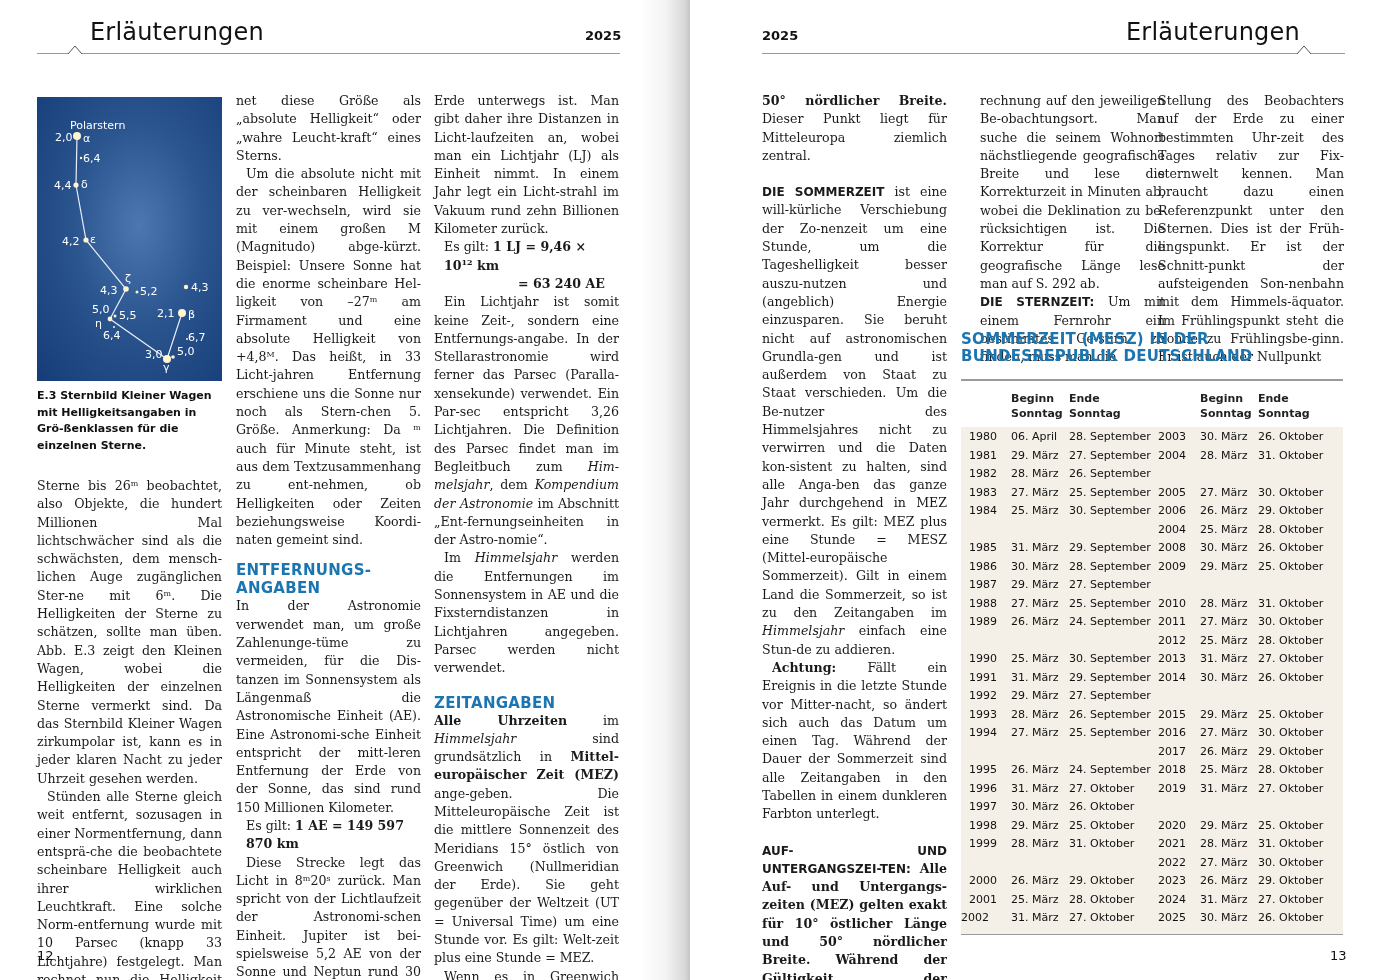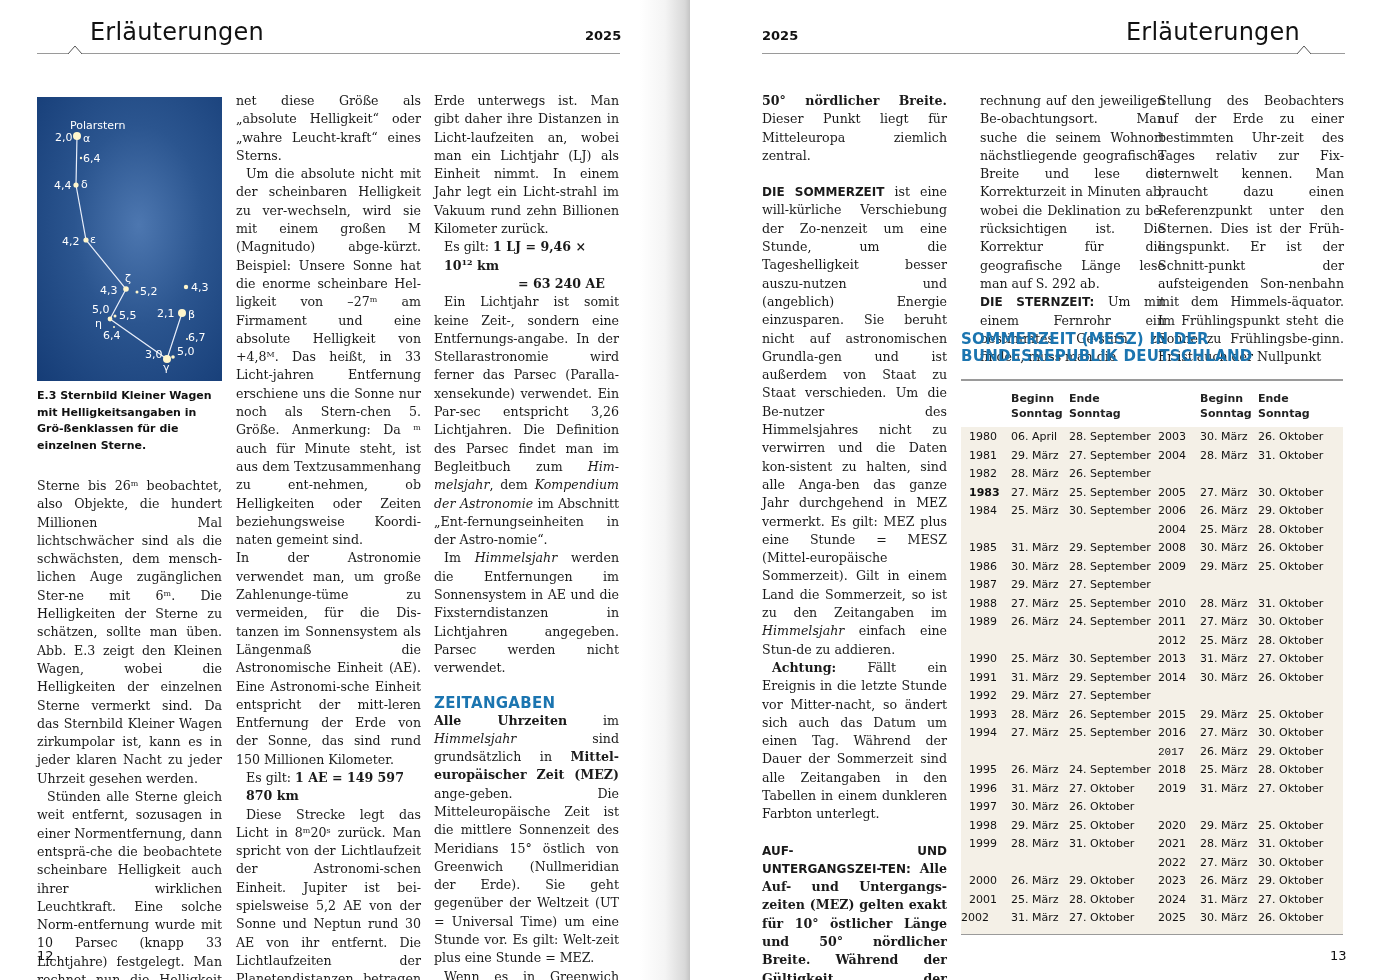--- a/index.html
+++ b/index.html
@@ -106,20 +106,21 @@
   <div class="caption">E.3  Sternbild Kleiner Wagen mit Helligkeitsangaben in Grö-ßenklassen für die einzelnen Sterne.</div>
 
   <div class="col" style="left:37px;top:477px;width:185px;">
     <p>Sterne bis 26ᵐ beobachtet, also Objekte, die hundert Millionen Mal lichtschwächer sind als die schwächsten, dem mensch-lichen Auge zugänglichen Ster-ne mit 6ᵐ. Die Helligkeiten der Sterne zu schätzen, sollte man üben. Abb. E.3 zeigt den Kleinen Wagen, wobei die Helligkeiten der einzelnen Sterne vermerkt sind. Da das Sternbild Kleiner Wagen zirkumpolar ist, kann es in jeder klaren Nacht zu jeder Uhrzeit gesehen werden.</p>
     <p class="ind">Stünden alle Sterne gleich weit entfernt, sozusagen in einer Normentfernung, dann entsprä-che die beobachtete scheinbare Helligkeit auch ihrer wirklichen Leuchtkraft. Eine solche Norm-entfernung wurde mit 10 Parsec (knapp 33 Lichtjahre) festgelegt. Man rechnet nun die Helligkeit aus, die ein Stern in 10 Parsec Entfernung hätte, und bezeich-</p>
   </div>
 
   <div class="col" style="left:236px;top:92px;width:185px;">
     <p>net diese Größe als „absolute Helligkeit“ oder „wahre Leucht-kraft“ eines Sterns.</p>
     <p class="ind">Um die absolute nicht mit der scheinbaren Helligkeit zu ver-wechseln, wird sie mit einem großen M (Magnitudo) abge-kürzt. Beispiel: Unsere Sonne hat die enorme scheinbare Hel-ligkeit von –27ᵐ am Firmament und eine absolute Helligkeit von +4,8ᴹ. Das heißt, in 33 Licht-jahren Entfernung erschiene uns die Sonne nur noch als Stern-chen 5. Größe. Anmerkung: Da ᵐ auch für Minute steht, ist aus dem Textzusammenhang zu ent-nehmen, ob Helligkeiten oder Zeiten beziehungsweise Koordi-naten gemeint sind.</p>
+    <div class="h-blue" style="margin-top:12px;">ENTFERNUNGS-ANGABEN</div>
     <p>In der Astronomie verwendet man, um große Zahlenunge-tüme zu vermeiden, für die Dis-tanzen im Sonnensystem als Längenmaß die Astronomische Einheit (AE). Eine Astronomi-sche Einheit entspricht der mitt-leren Entfernung der Erde von der Sonne, das sind rund 150 Millionen Kilometer.</p>
     <p class="formula"><span>Es gilt: </span><b>1 AE = 149 597 870 km</b></p>
     <p class="ind">Diese Strecke legt das Licht in 8ᵐ20ˢ zurück. Man spricht von der Lichtlaufzeit der Astronomi-schen Einheit. Jupiter ist bei-spielsweise 5,2 AE von der Sonne und Neptun rund 30 AE von ihr entfernt. Die Lichtlaufzeiten der Planetendistanzen betragen Mi-nuten bis wenige Stunden. Die Sterne sind jedoch so weit ent-fernt, dass ihr Licht Jahre, Jahr-hunderte und Jahrmillionen zur</p>
   </div>
 
   <div class="col" style="left:434px;top:92px;width:185px;">
     <p>Erde unterwegs ist. Man gibt daher ihre Distanzen in Licht-laufzeiten an, wobei man ein Lichtjahr (LJ) als Einheit nimmt. In einem Jahr legt ein Licht-strahl im Vakuum rund zehn Billionen Kilometer zurück.</p>
     <p class="formula"><span>Es gilt: </span><b><span>1 LJ = 9,46 × 10</span><sup>12</sup><span> km</span></b></p>
     <p class="formula2"><b>= 63 240 AE</b></p>
     <p class="ind"><span>Ein Lichtjahr ist somit keine Zeit-, sondern eine Entfernungs-angabe. In der Stellarastronomie wird ferner das Parsec (Paralla-xensekunde) verwendet. Ein Par-sec entspricht 3,26 Lichtjahren. Die Definition des Parsec findet man im Begleitbuch zum </span><i>Him-melsjahr</i><span>, dem </span><i>Kompendium der Astronomie</i><span> im Abschnitt „Ent-fernungseinheiten in der Astro-nomie“.</span></p>
@@ -196,21 +197,21 @@
         <span style="left: 8px;">1981</span>
         <span style="left: 50px;">29. März</span>
         <span style="left: 108px;">27. September</span>
       </div>
       <div class="tr" style="top: 84px; left: 0px;">
         <span style="left: 8px;">1982</span>
         <span style="left: 50px;">28. März</span>
         <span style="left: 108px;">26. September</span>
       </div>
       <div class="tr" style="top: 102.5px; left: 0px;">
-        <span style="left: 8px; font-weight: bold;">1983</span>
+        <span style="left: 8px;">1983</span>
         <span style="left: 50px;">27. März</span>
         <span style="left: 108px;">25. September</span>
       </div>
       <div class="tr" style="top: 121px; left: 0px;">
         <span style="left: 8px;">1984</span>
         <span style="left: 50px;">25. März</span>
         <span style="left: 108px;">30. September</span>
       </div>
       <div class="tr" style="top: 158px; left: 0px;">
         <span style="left: 8px;">1985</span>
@@ -366,21 +367,21 @@
         <span style="left: 8px;">2015</span>
         <span style="left: 50px;">29. März</span>
         <span style="left: 108px;">25. Oktober</span>
       </div>
       <div class="tr" style="top: 343px; left: 189px;">
         <span style="left: 8px;">2016</span>
         <span style="left: 50px;">27. März</span>
         <span style="left: 108px;">30. Oktober</span>
       </div>
       <div class="tr" style="top: 361.5px; left: 189px;">
-        <span style="left: 8px; font-family: Liberation Mono, monospace;">2017</span>
+        <span style="left: 8px;">2017</span>
         <span style="left: 50px;">26. März</span>
         <span style="left: 108px;">29. Oktober</span>
       </div>
       <div class="tr" style="top: 380px; left: 189px;">
         <span style="left: 8px;">2018</span>
         <span style="left: 50px;">25. März</span>
         <span style="left: 108px;">28. Oktober</span>
       </div>
       <div class="tr" style="top: 398.5px; left: 189px;">
         <span style="left: 8px;">2019</span>

